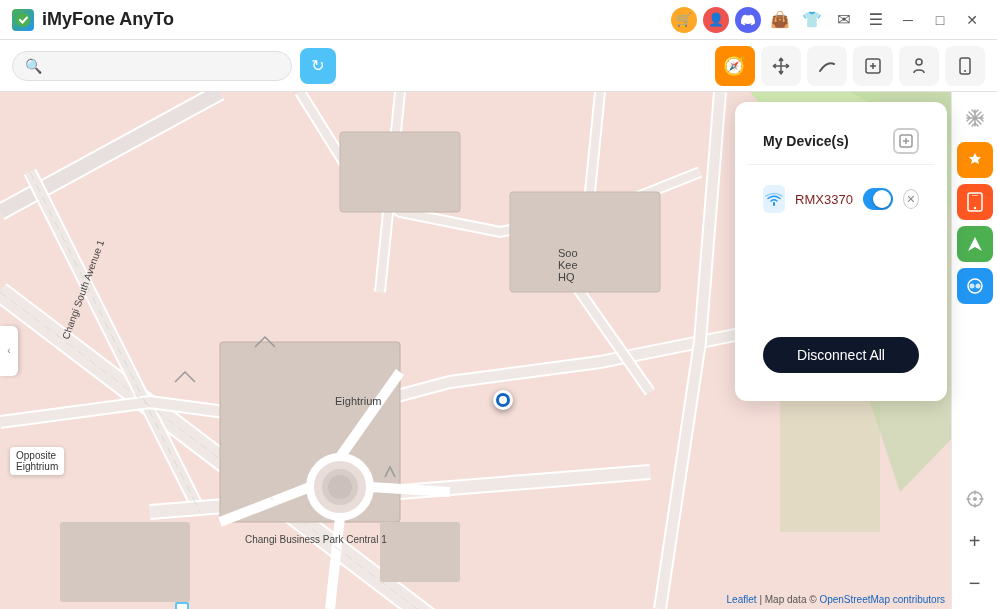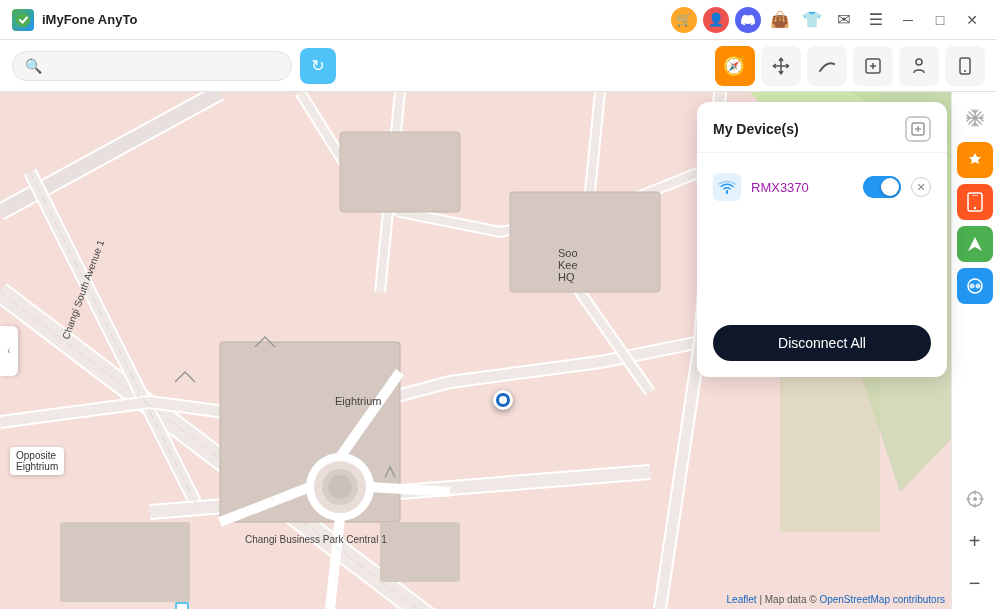--- a/index.html
+++ b/index.html
@@ -18,21 +18,21 @@
       z-index: 100;
     }
     #title-bar .app-logo {
       width: 22px; height: 22px;
       background: linear-gradient(135deg, #4CAF50, #2196F3);
       border-radius: 4px;
       margin-right: 8px;
       display: flex; align-items: center; justify-content: center;
     }
     #title-bar .app-name {
-      font-size: 13px; font-weight: 600; color: #222; flex: 1;
+      font-size: 18px; font-weight: 600; color: #222; flex: 1;
     }
     #title-bar .title-icons {
       display: flex; align-items: center; gap: 6px;
     }
     .title-icon-shop { background: #FFA726; border-radius: 50%; width: 26px; height: 26px; display:flex; align-items:center; justify-content:center; color: white; font-size: 13px; }
     .title-icon-user { background: #EF5350; border-radius: 50%; width: 26px; height: 26px; display:flex; align-items:center; justify-content:center; color: white; font-size: 13px; }
     .title-icon-discord { background: #5865F2; border-radius: 50%; width: 26px; height: 26px; display:flex; align-items:center; justify-content:center; color: white; font-size: 13px; }
     .title-icon-generic { width: 26px; height: 26px; display:flex; align-items:center; justify-content:center; color: #555; font-size: 16px; cursor: pointer; }
     .win-btn { width: 26px; height: 26px; display:flex; align-items:center; justify-content:center; font-size: 14px; color: #555; cursor: pointer; border: none; background: transparent; }
 
@@ -148,25 +148,25 @@
       color: #333;
       box-shadow: 0 1px 4px rgba(0,0,0,0.2);
       pointer-events: none;
     }
 
     
     #device-panel {
       position: absolute;
       right: 50px;
       top: 10px;
-      width: 250px;
+      width: 212px;
       background: white;
       border-radius: 12px;
       box-shadow: 0 4px 20px rgba(0,0,0,0.15);
-      padding: 0;
+      padding: 12px;
       z-index: 60;
       overflow: hidden;
     }
     .device-panel-header {
       display: flex; align-items: center; justify-content: space-between;
       padding: 14px 16px 10px;
       border-bottom: 1px solid #f0f0f0;
     }
     .device-panel-title {
       font-size: 14px; font-weight: 600; color: #222;
@@ -185,21 +185,21 @@
       display: flex; align-items: center;
       padding: 10px 16px; gap: 10px;
     }
     .device-wifi-icon {
       width: 28px; height: 28px;
       background: #e3f2fd; border-radius: 6px;
       display: flex; align-items: center; justify-content: center;
       font-size: 14px;
     }
     .device-name {
-      font-size: 13px; color: #a21caf; flex: 1; font-weight: 500;
+      font-size: 13px; color: #7f1d1d; flex: 1; font-weight: 500;
     }
     .toggle-switch {
       width: 38px; height: 22px;
       background: #2196F3; border-radius: 11px;
       position: relative; cursor: pointer;
     }
     .toggle-switch::after {
       content: '';
       position: absolute;
       width: 18px; height: 18px;

